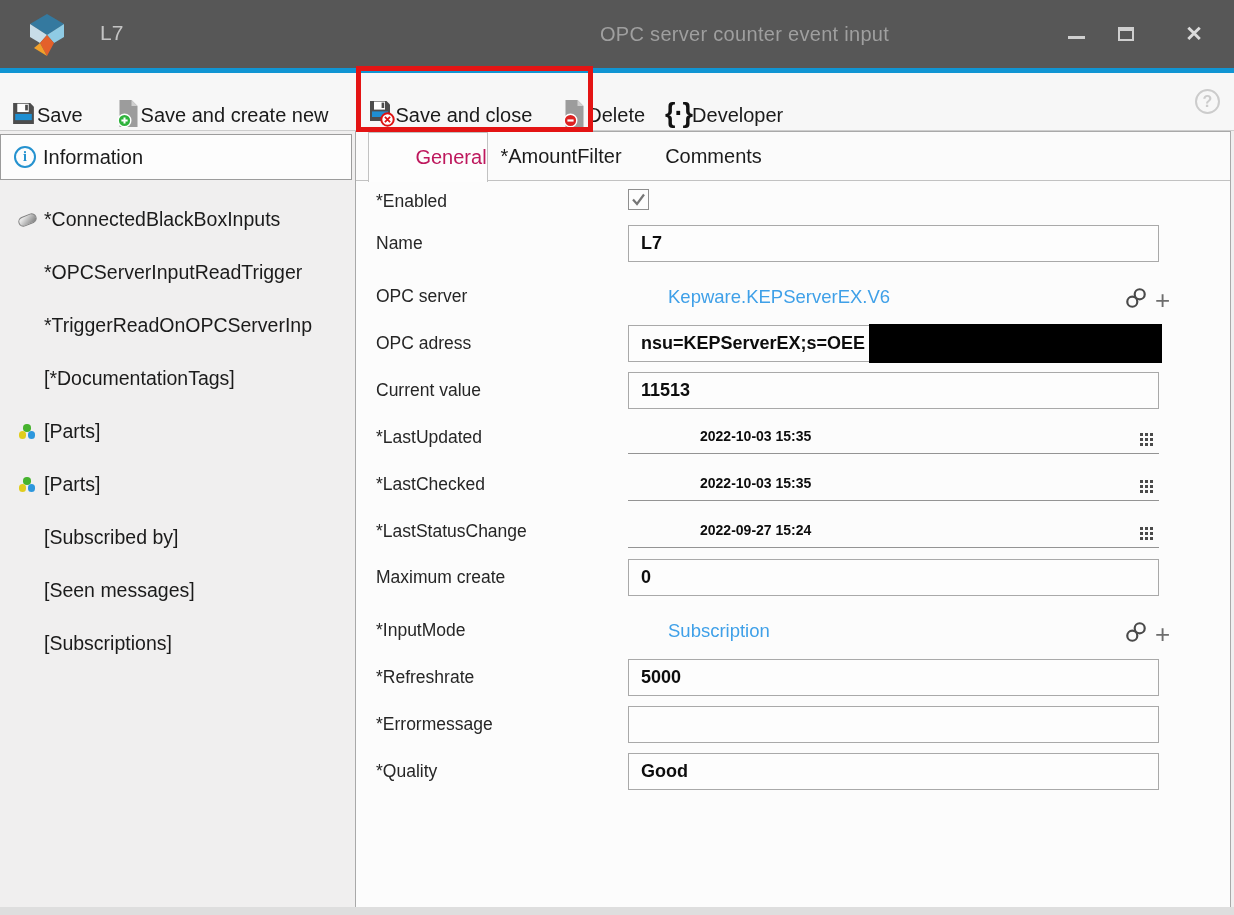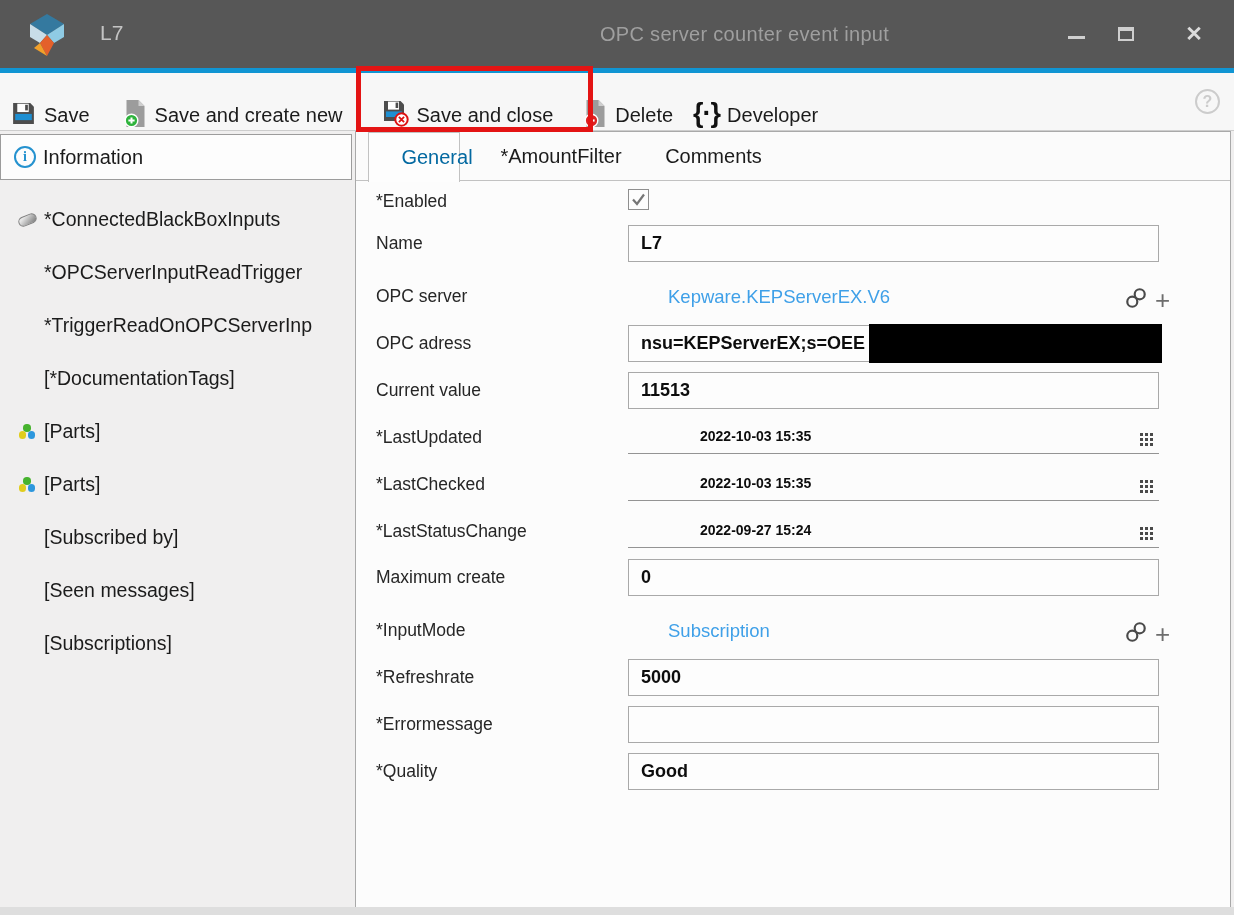--- a/index.html
+++ b/index.html
@@ -16,21 +16,21 @@
   .ctl-min { right:138px; width:40px; justify-content:center; }
   .ctl-max { right:88px;  width:40px; justify-content:center; }
   .ctl-close { right:18px; width:44px; justify-content:center; font-size:21px; font-weight:bold; color:#dcdcdc; }
   .min-bar { width:17px; height:3px; background:#cfcfcf; margin-top:6px; }
   .max-box { width:16px; height:14px; border:2px solid #cfcfcf; border-top:4px solid #cfcfcf; background:transparent; }
   .accent-line { position:absolute; top:68px; left:0; right:0; height:5px; background:#1095d3; }
 
   
   .toolbar { position:absolute; top:73px; left:0; right:0; height:58px; background:#f7f7f7;
              border-bottom:1px solid #cdcdcd; display:flex; align-items:center; padding-left:10px; }
-  .tool-btn { display:flex; align-items:center; gap:7px; font-size:20px; color:#1b1b1b; cursor:default;margin-top:28px; }
+  .tool-btn { display:flex; align-items:center; gap:0; font-size:20px; color:#1b1b1b; cursor:default;margin-top:28px; }
   .m1{margin-right:33px;} .m2{margin-right:38px;} .m3{margin-right:30px;} .m4{margin-right:20px;justify-content:flex-end;}
   .dev-glyph { font-size:27px; font-weight:bold; color:#111; letter-spacing:-1px; line-height:1; padding-bottom:4px; }
   .help-circle { position:absolute; right:14px; top:16px; width:25px; height:25px; border:2px solid #cccccc;
                  border-radius:50%; color:#cccccc; font-size:16px; font-weight:bold; text-align:center; line-height:21px; }
 
   
   .highlight-box { position:absolute; left:356px; top:66px; width:237px; height:66px;
                    border:5px solid #e41414; z-index:30; pointer-events:none; }
 
   
@@ -51,22 +51,22 @@
   .parts-dots .g { left:4.5px; top:0; background:#46b32e; }
   .parts-dots .y { left:0; top:7px; background:#e0cd1d; }
   .parts-dots .b { left:9px; top:7px; background:#2d97dd; }
 
   
   .panel { position:absolute; left:355px; top:131px; width:876px; height:780px;
            background:#fcfcfc; border:1px solid #a9a9a9; }
   .tabstrip { position:absolute; top:0; left:0; right:0; height:49px; background:#fbfbfb;
               border-bottom:1px solid #c2c2c2; }
   .tab { position:absolute; top:0; height:49px; display:flex; align-items:center; font-size:20px; color:#1b1b1b; }
-  .tab-active { left:12px; width:92px; height:50px; justify-content:center; background:#fdfdfd;
-                border:1px solid #c2c2c2; border-bottom:none; color:#0369a1; z-index:2;padding-left:46px; }
+  .tab-active { left:12px; width:120px; height:50px; justify-content:center; background:#fdfdfd;
+                border:1px solid #c2c2c2; border-bottom:none; color:#be185d; z-index:2;padding-left:46px; }
   .tab-plain1 { left:130px; width:150px; justify-content:center; }
   .tab-plain2 { left:300px; width:115px; justify-content:center; }
 
   .frow { position:absolute; left:0; right:0; }
   .flabel { position:absolute; left:20px; width:248px; font-size:17.5px; color:#262626; }
   .tbox { position:absolute; left:272px; width:531px; height:37px; border:1px solid #a9a9a9; background:#fdfdfd;
           display:flex; align-items:center; padding-left:12px; font-size:18px; font-weight:bold; color:#0d0d0d; }
   .dbox { position:absolute; left:272px; width:531px; height:31px; border-bottom:1px solid #949494;
           font-size:14px; font-weight:bold; color:#0d0d0d; padding-left:72px; line-height:26px; }
   .grid-icon { position:absolute; right:5px; top:6px; }

